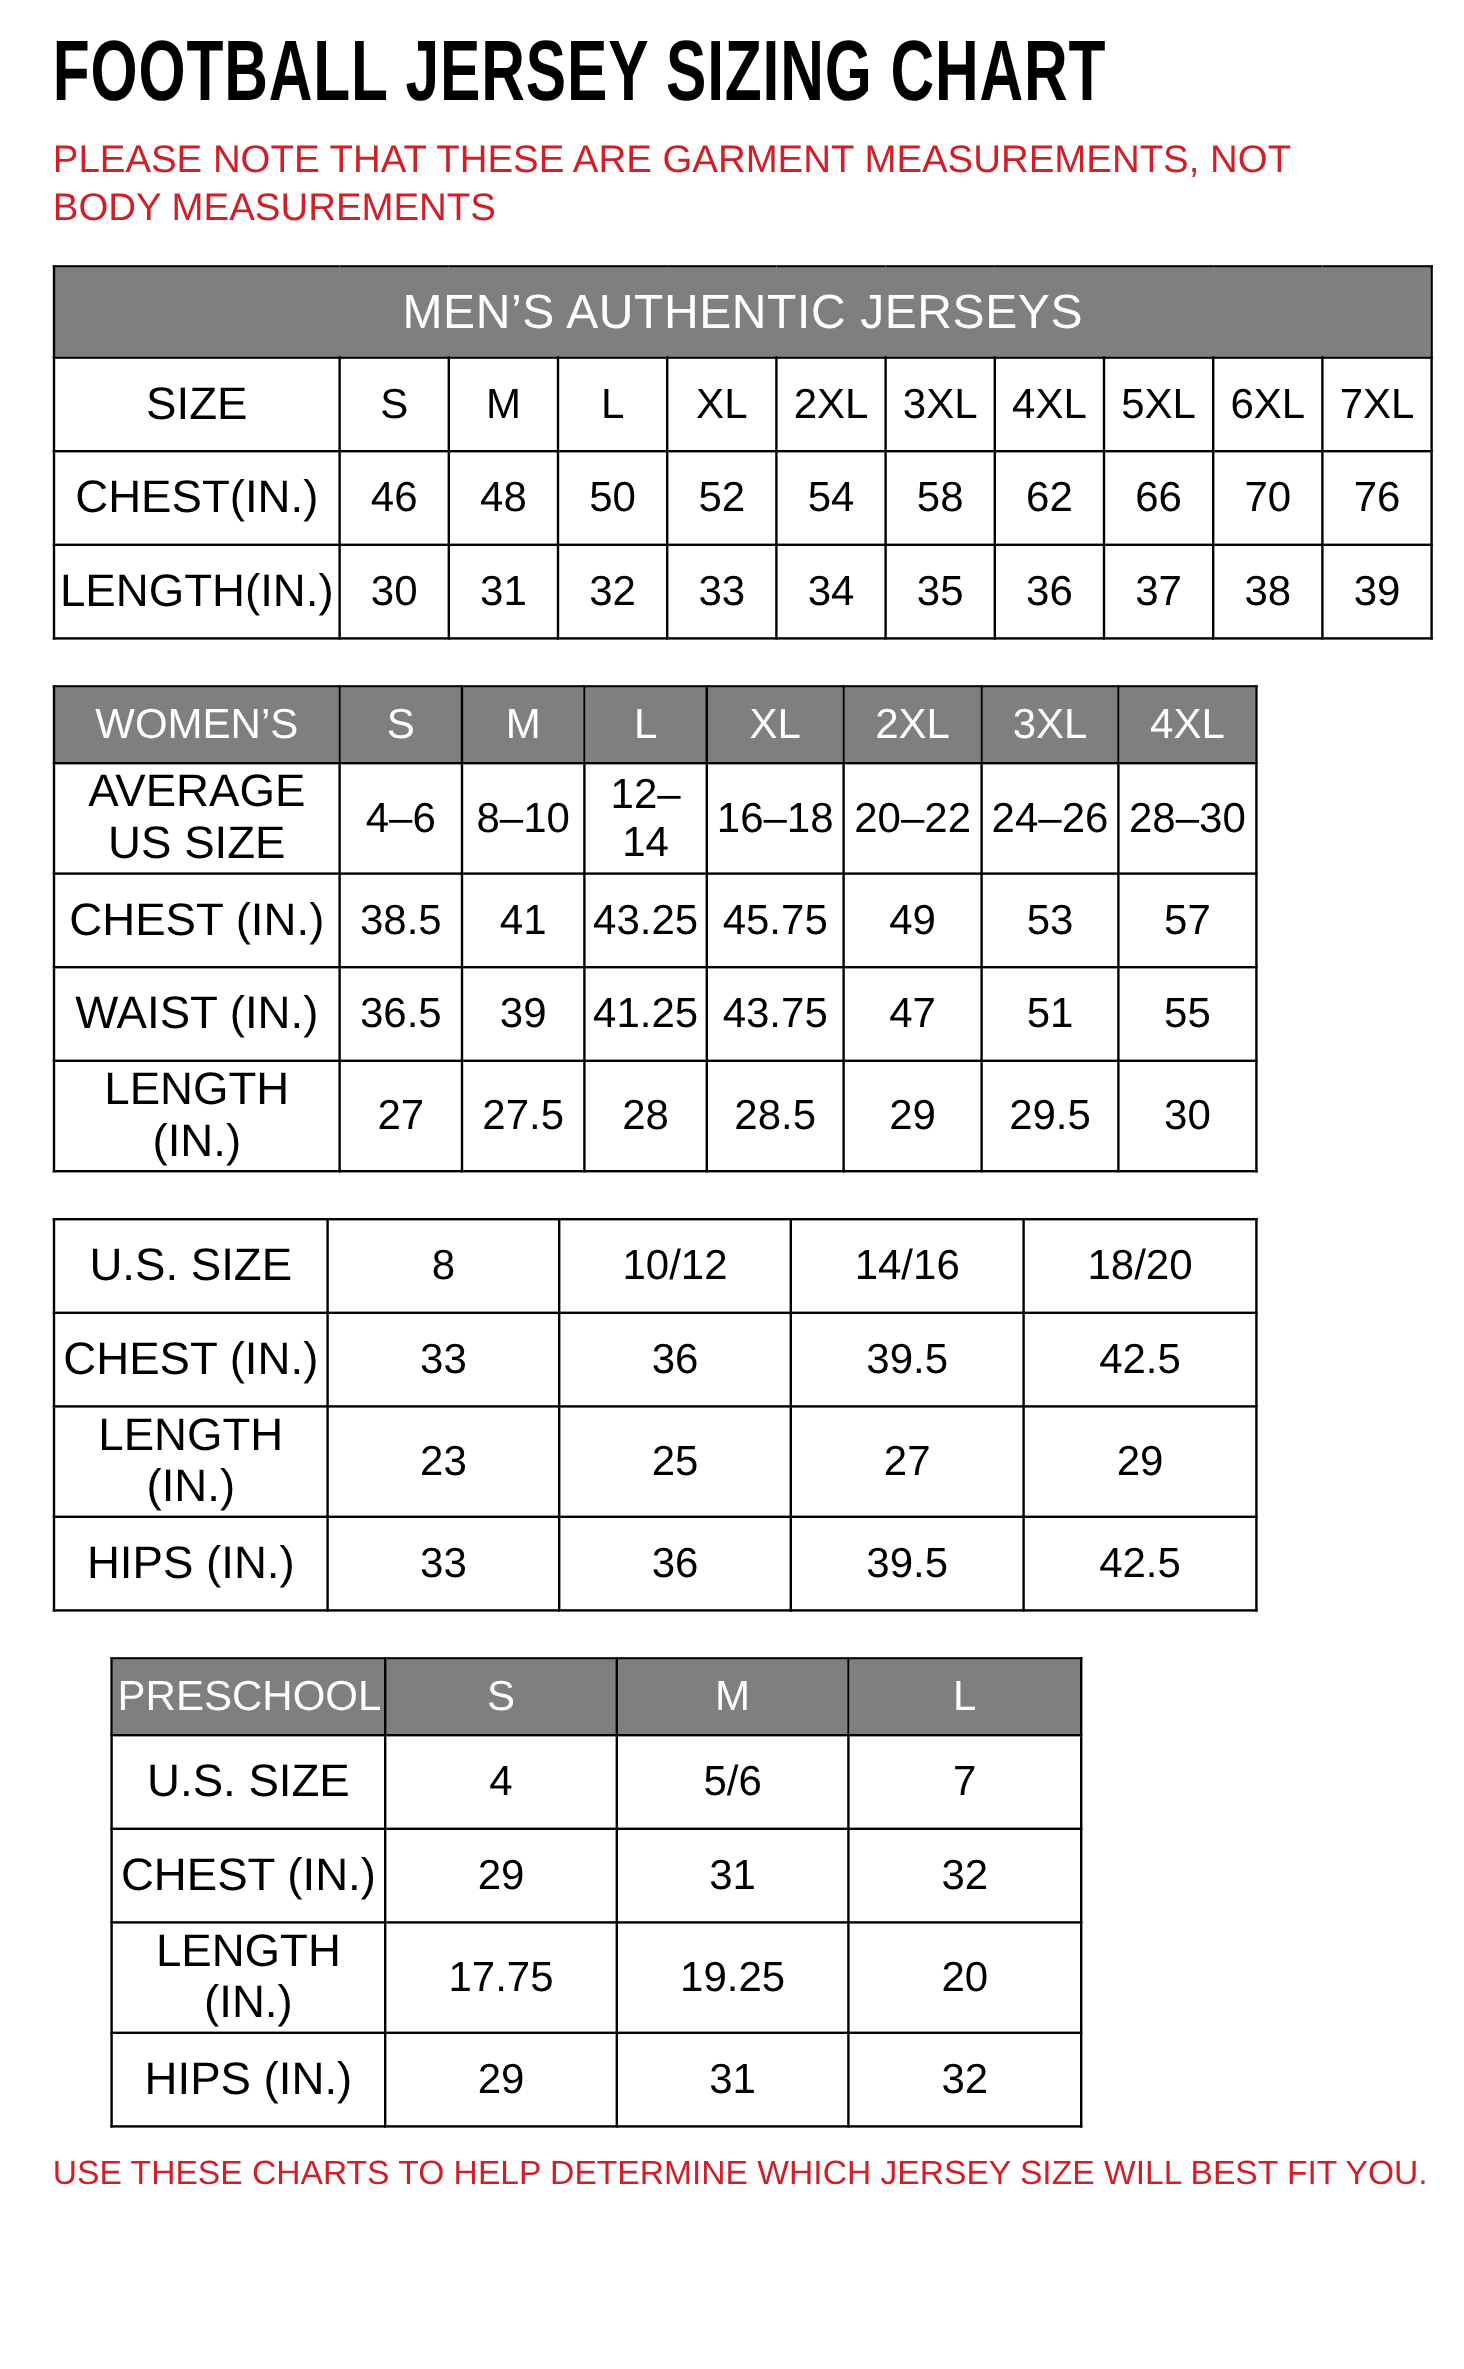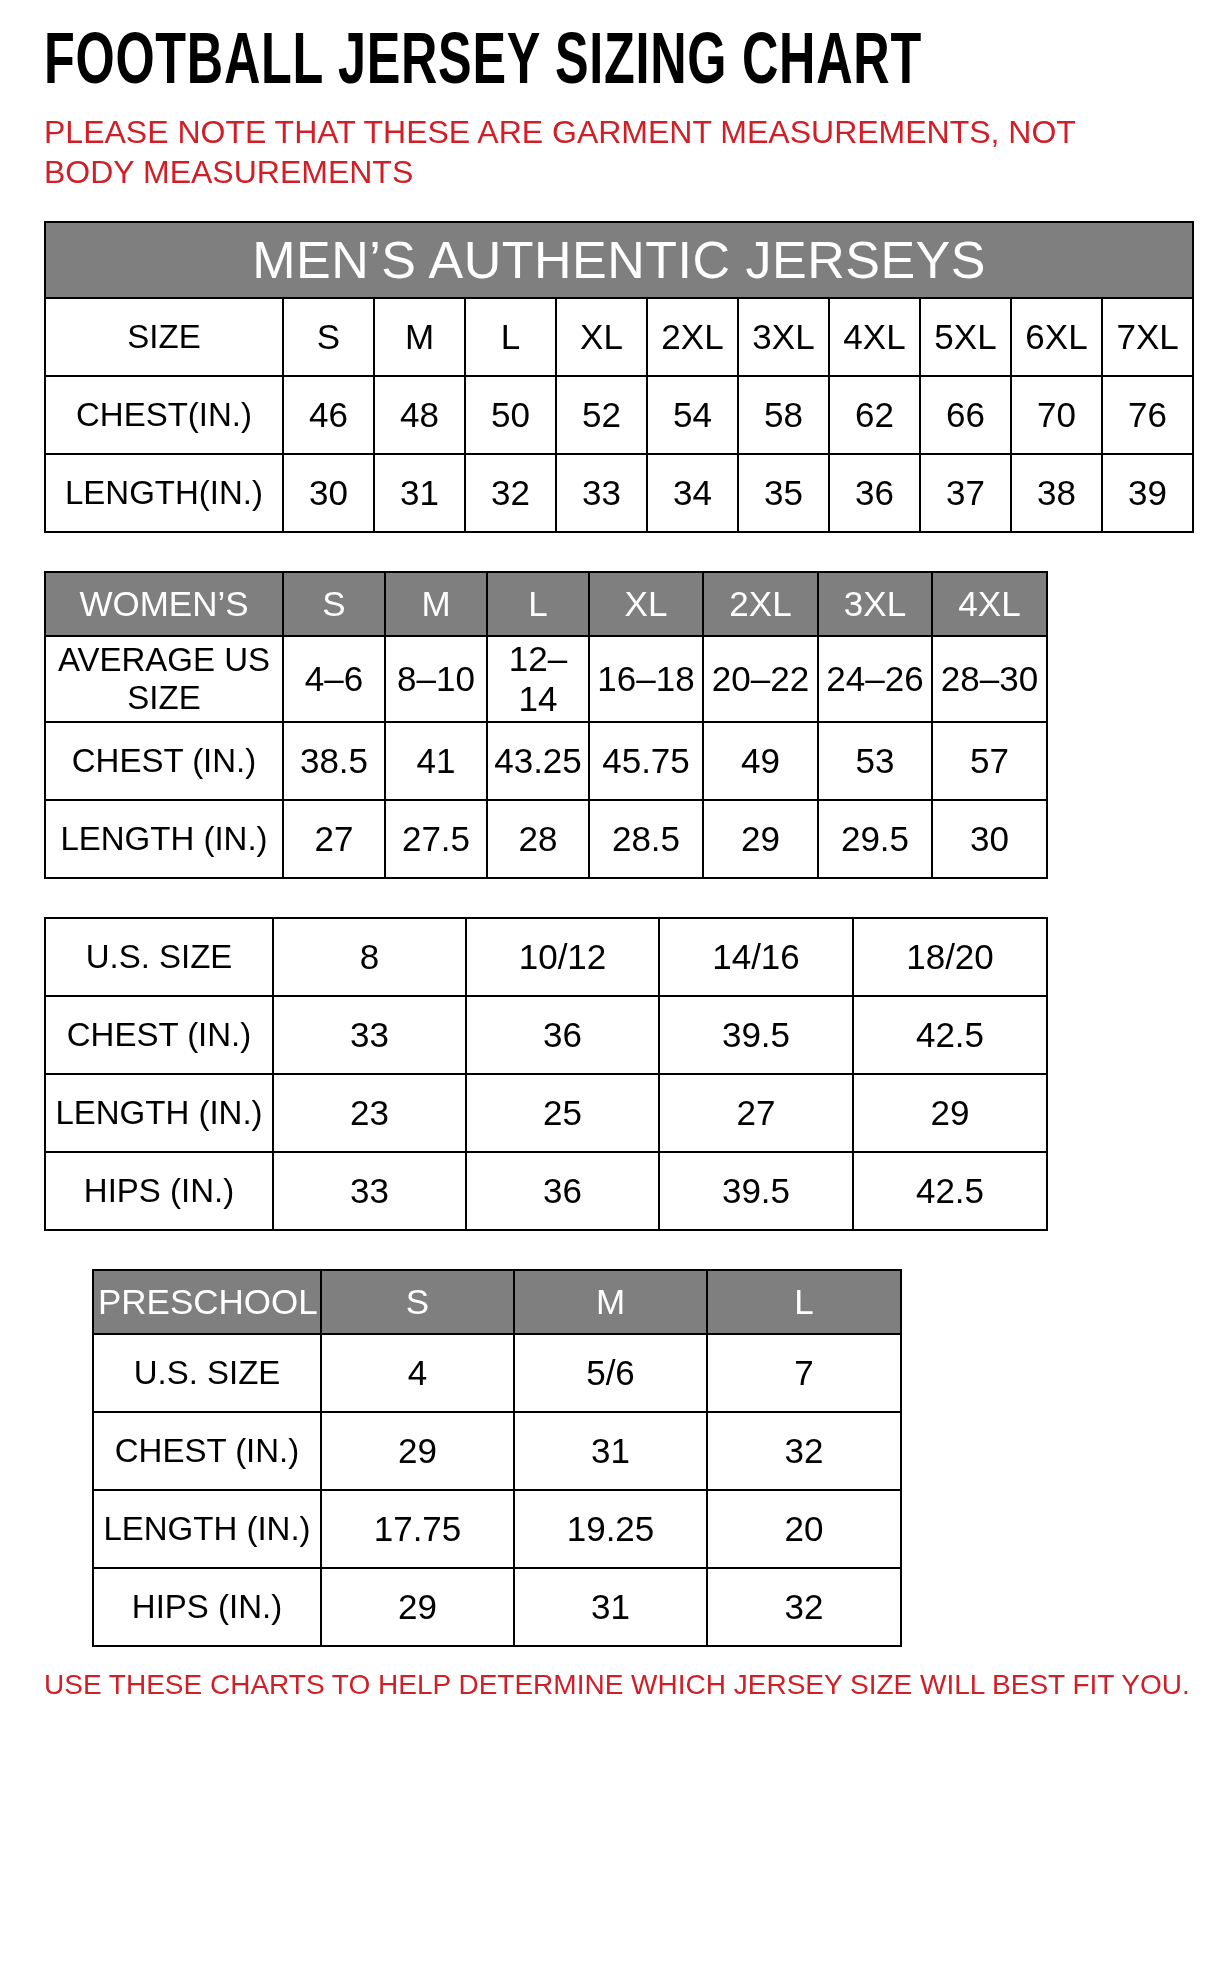--- a/index.html
+++ b/index.html
@@ -52,29 +52,29 @@
   .tbl-preschool { width: 808px; margin-left: 48px; }
   .tbl th, .tbl td {
     border: 2px solid var(--border-black, #000);
     text-align: center;
     vertical-align: middle;
     font-size: 35px;
     padding: 2px 4px;
     height: 78px;
     overflow: hidden;
   }
-  .tbl td:first-child { font-size: 33px; }
+  .tbl td:first-child { font-size: 38px; }
   .tbl th {
     background: var(--header-gray, #7F7F7F);
     color: #fff;
     font-weight: normal;
     height: 64px;
   }
   .tbl th.banner {
-    font-size: 52px;
+    font-size: 40px;
     letter-spacing: 0.5px;
     height: 76px;
   }
   .footer {
     margin: 22px 0 0 0;
     font-size: 28px;
     white-space: nowrap;
     color: var(--accent-red, #D01F27);
   }
 </style>
@@ -183,20 +183,30 @@
           <td>CHEST (IN.)</td>
           <td>38.5</td>
           <td>41</td>
           <td>43.25</td>
           <td>45.75</td>
           <td>49</td>
           <td>53</td>
           <td>57</td>
         </tr>
         <tr>
+          <td>WAIST (IN.)</td>
+          <td>36.5</td>
+          <td>39</td>
+          <td>41.25</td>
+          <td>43.75</td>
+          <td>47</td>
+          <td>51</td>
+          <td>55</td>
+        </tr>
+        <tr>
           <td>LENGTH (IN.)</td>
           <td>27</td>
           <td>27.5</td>
           <td>28</td>
           <td>28.5</td>
           <td>29</td>
           <td>29.5</td>
           <td>30</td>
         </tr>
       </tbody>

